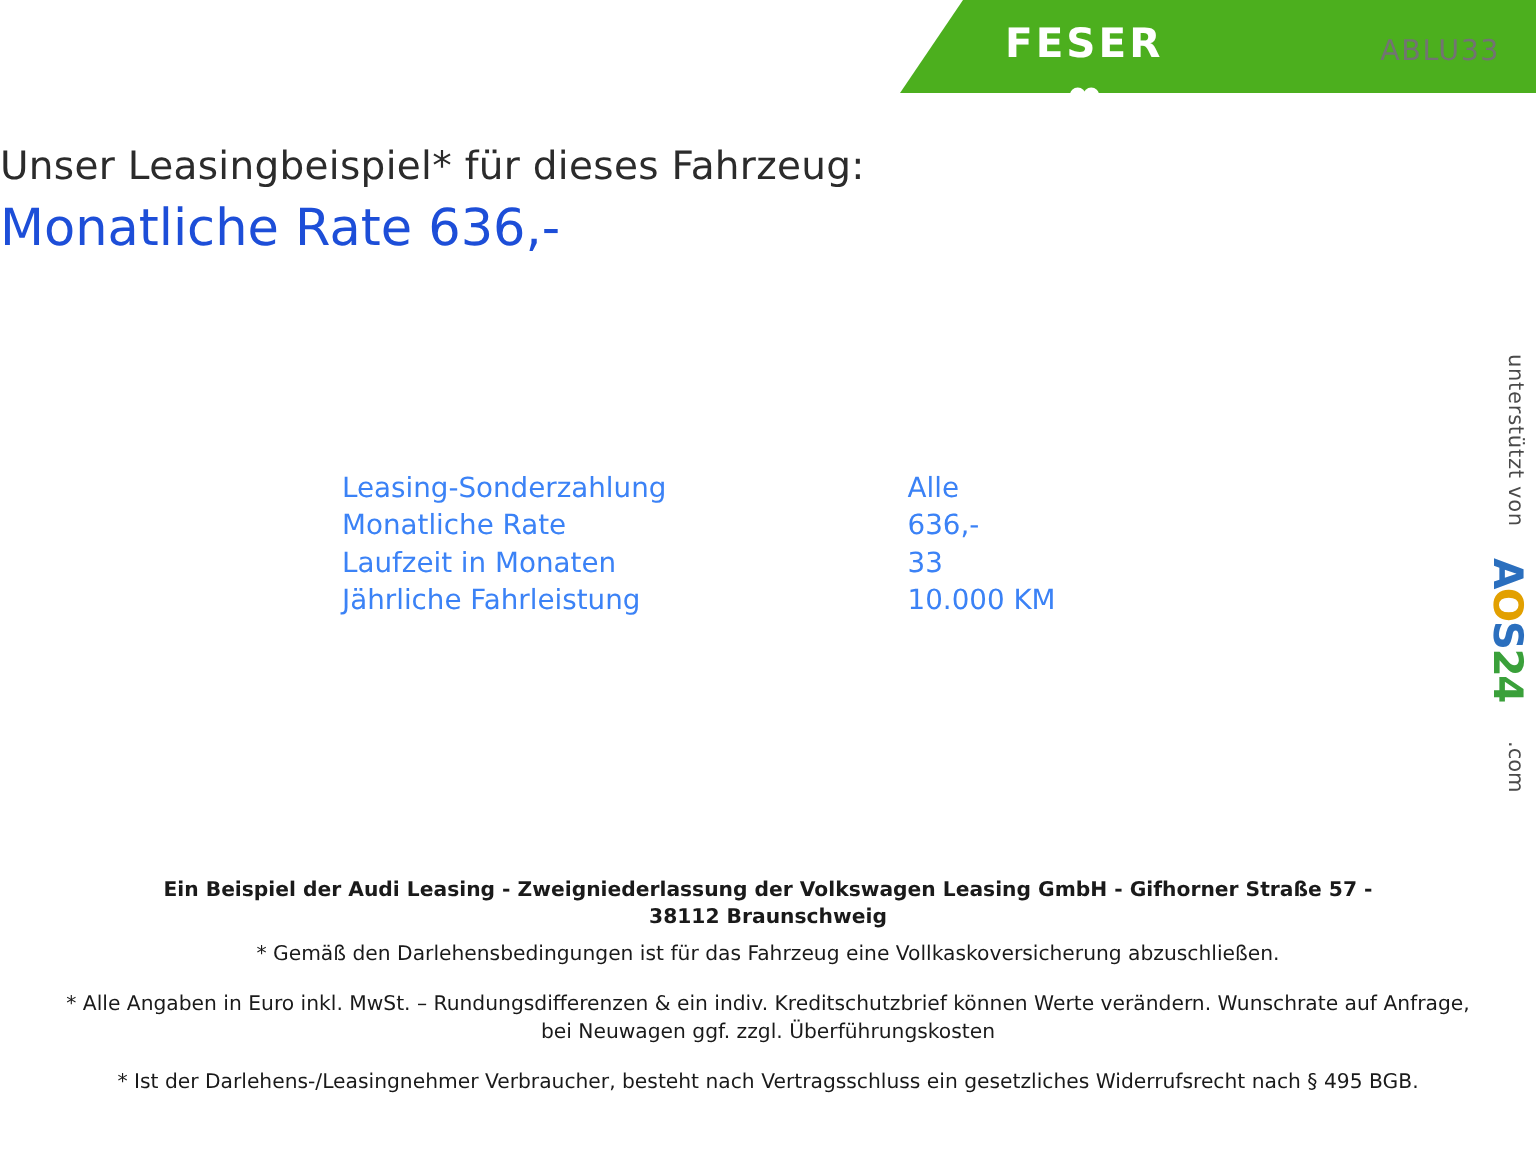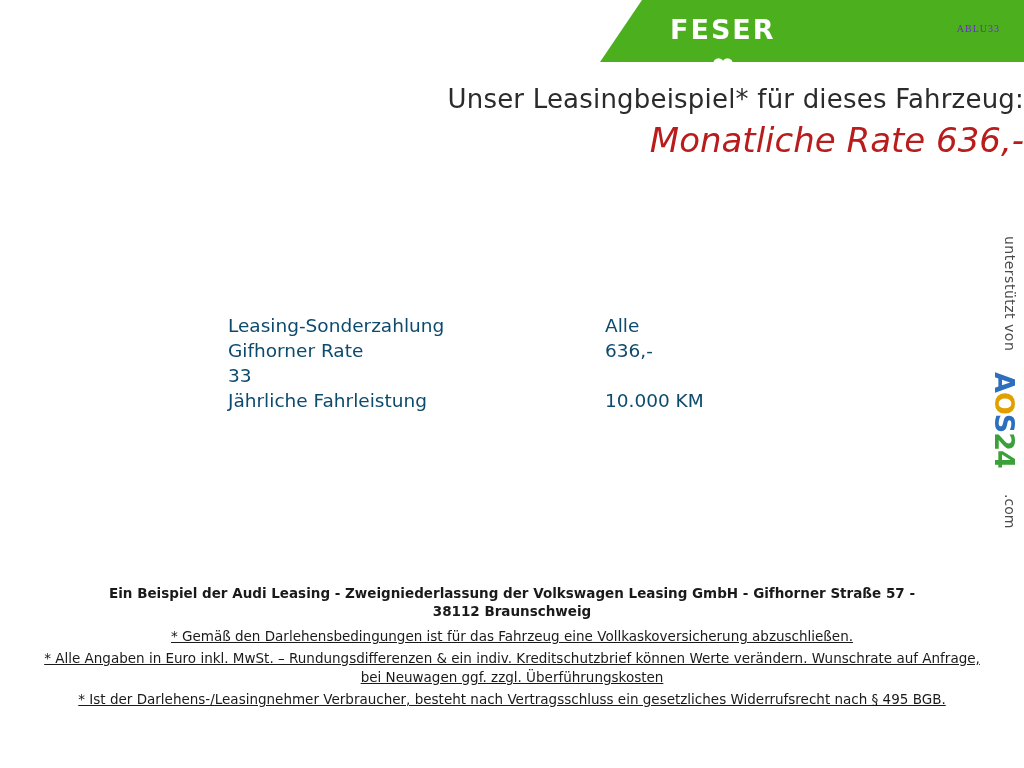--- a/index.html
+++ b/index.html
@@ -53,53 +53,51 @@
     display: inline-block;
     width: 26px;
     height: 26px;
     position: relative;
   }
   .clover svg { display: block; }
   .code {
     position: absolute;
     top: 23px;
     right: 24px;
-    color: #6d28d9;
-    font-size: 10px;
+    color: #737373;
+    font-size: 19px;
     letter-spacing: 1px;
-    font-family: Liberation Serif, serif;
   }
 
   
   .title-block {
     position: absolute;
-    top: 84px;
+    top: 96px;
     left: 0;
     width: 1024px;
-    text-align: right;
+    text-align: left;
   }
   .title-line1 {
     font-size: 26px;
     color: #2b2b2b;
     letter-spacing: 0.2px;
   }
   .title-line2 {
     font-size: 34px;
-    color: #b91c1c;
+    color: #1d4ed8;
     margin-top: 6px;
-    font-style: italic;
   }
 
   
   .details {
     position: absolute;
     top: 313px;
     left: 228px;
     font-size: 18.5px;
-    color: #0c4a6e;
+    color: #3b82f6;
   }
   .detail-row {
     display: flex;
     height: 25px;
     line-height: 25px;
   }
   .detail-label { width: 377px; }
   .detail-value { }
 
   
@@ -158,23 +156,22 @@
     font-size: 13.5px;
     font-weight: bold;
     line-height: 18px;
     padding: 0 88px;
   }
   .footer-note {
     font-size: 13.5px;
     line-height: 19px;
     padding: 0 40px;
     margin-top: 7px;
-    text-decoration: underline;
-  }
-  .footer-note.tight { margin-top: 3px; }
+  }
+  .footer-note.tight { margin-top: 14px; }
 </style>
 </head>
 <body>
 
 <div class="page">
 
   <div class="header-bar">
     <div class="header-green"></div>
     <div class="brand">
       <span>FESER</span>
@@ -198,24 +195,25 @@
     <div class="title-line1">Unser Leasingbeispiel* für dieses Fahrzeug:</div>
     <div class="title-line2">Monatliche Rate 636,-</div>
   </div>
 
   <div class="details">
     <div class="detail-row">
       <span class="detail-label">Leasing-Sonderzahlung</span>
       <span class="detail-value">Alle</span>
     </div>
     <div class="detail-row">
-      <span class="detail-label">Gifhorner Rate</span>
+      <span class="detail-label">Monatliche Rate</span>
       <span class="detail-value">636,-</span>
     </div>
     <div class="detail-row">
+      <span class="detail-label">Laufzeit in Monaten</span>
       <span class="detail-value">33</span>
     </div>
     <div class="detail-row">
       <span class="detail-label">Jährliche Fahrleistung</span>
       <span class="detail-value">10.000 KM</span>
     </div>
   </div>
 
   <div class="side">
     <div class="side-text">unterstützt von</div>

